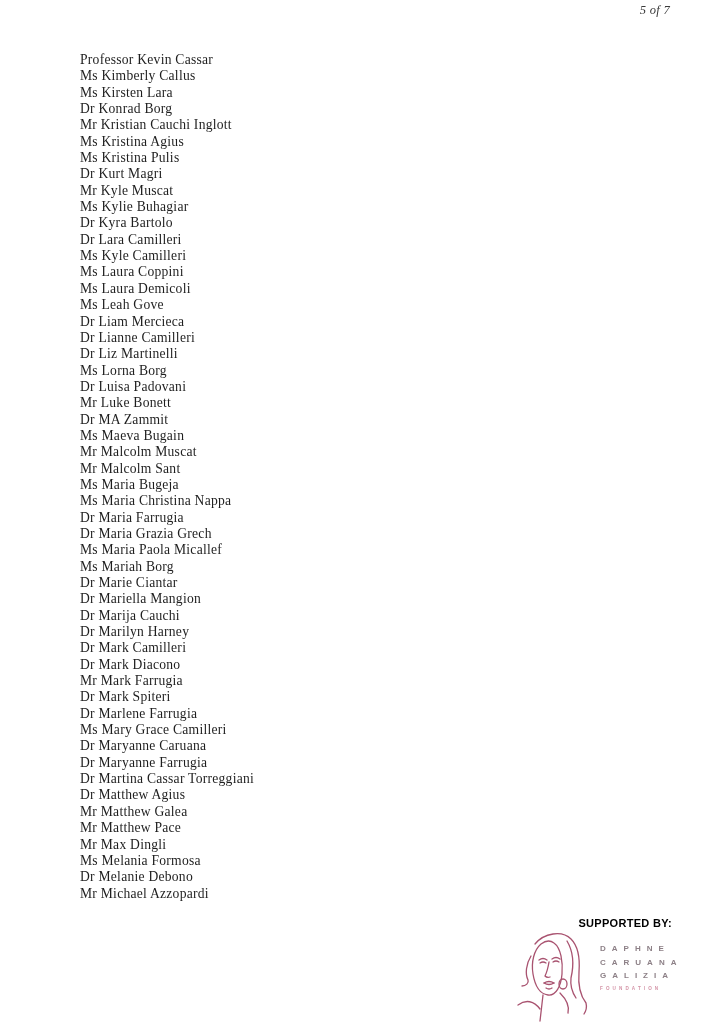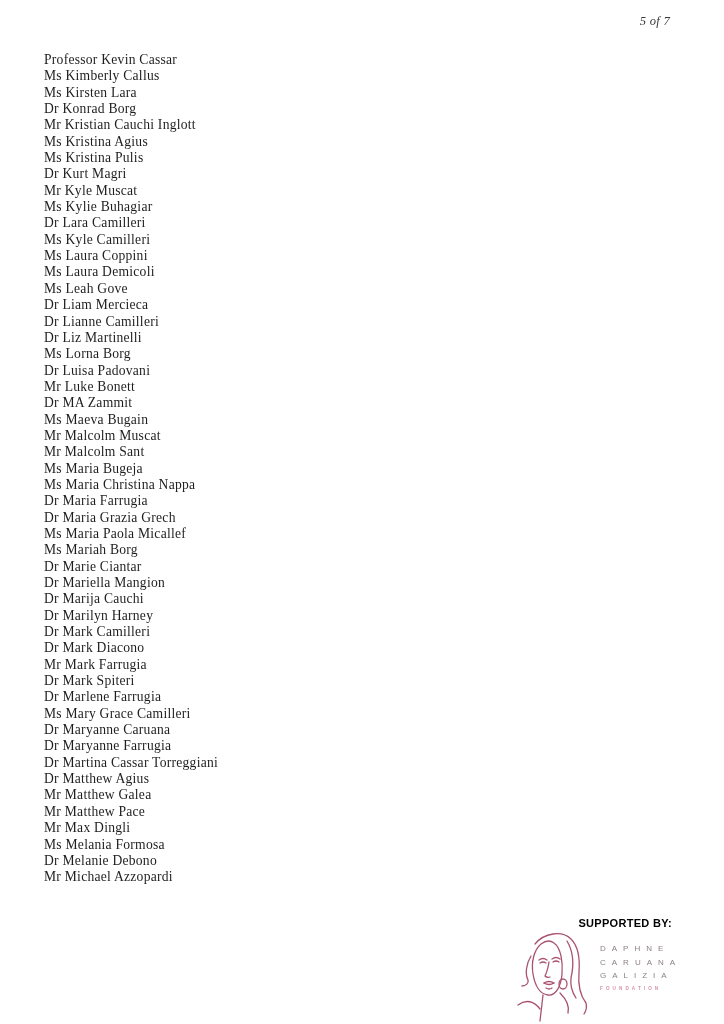--- a/index.html
+++ b/index.html
@@ -14,33 +14,33 @@
     overflow: hidden;
     font-family: "Liberation Serif", serif;
   }
   .page {
     position: absolute;
     inset: 0;
     background: #ffffff;
   }
   .page-number {
     position: absolute;
-    top: 14px;
+    top: 3px;
     right: 54px;
     font-family: "Liberation Serif", serif;
     font-style: italic;
     font-size: 12.5px;
     color: #3a3a3a;
     letter-spacing: 0.3px;
     text-align: right;
   }
   .names-list {
     position: absolute;
     top: 52px;
-    left: 44px;
+    left: 80px;
     width: 420px;
     font-family: "Liberation Serif", serif;
     font-size: 13.6px;
     color: #1e1e1e;
   }
   .name-line {
     height: 16.35px;
     line-height: 16.35px;
     white-space: nowrap;
     letter-spacing: 0.25px;
@@ -71,21 +71,21 @@
     height: 94px;
   }
   .logo-text {
     position: absolute;
     left: 84px;
     top: 13px;
     font-family: "Liberation Sans", sans-serif;
   }
   .logo-line {
     font-size: 8px;
-    font-weight: normal;
+    font-weight: bold;
     letter-spacing: 6px;
     color: #8d8087;
     line-height: 13.5px;
     white-space: nowrap;
   }
   .logo-subline {
     margin-top: 3px;
     font-size: 4.6px;
     font-weight: bold;
     letter-spacing: 3.1px;
@@ -104,20 +104,21 @@
       <div class="name-line">Professor Kevin Cassar</div>
       <div class="name-line">Ms Kimberly Callus</div>
       <div class="name-line">Ms Kirsten Lara</div>
       <div class="name-line">Dr Konrad Borg</div>
       <div class="name-line">Mr Kristian Cauchi Inglott</div>
       <div class="name-line">Ms Kristina Agius</div>
       <div class="name-line">Ms Kristina Pulis</div>
       <div class="name-line">Dr Kurt Magri</div>
       <div class="name-line">Mr Kyle Muscat</div>
       <div class="name-line">Ms Kylie Buhagiar</div>
+      <div class="name-line">Dr Kyra Bartolo</div>
       <div class="name-line">Dr Lara Camilleri</div>
       <div class="name-line">Ms Kyle Camilleri</div>
       <div class="name-line">Ms Laura Coppini</div>
       <div class="name-line">Ms Laura Demicoli</div>
       <div class="name-line">Ms Leah Gove</div>
       <div class="name-line">Dr Liam Mercieca</div>
       <div class="name-line">Dr Lianne Camilleri</div>
       <div class="name-line">Dr Liz Martinelli</div>
       <div class="name-line">Ms Lorna Borg</div>
       <div class="name-line">Dr Luisa Padovani</div>

